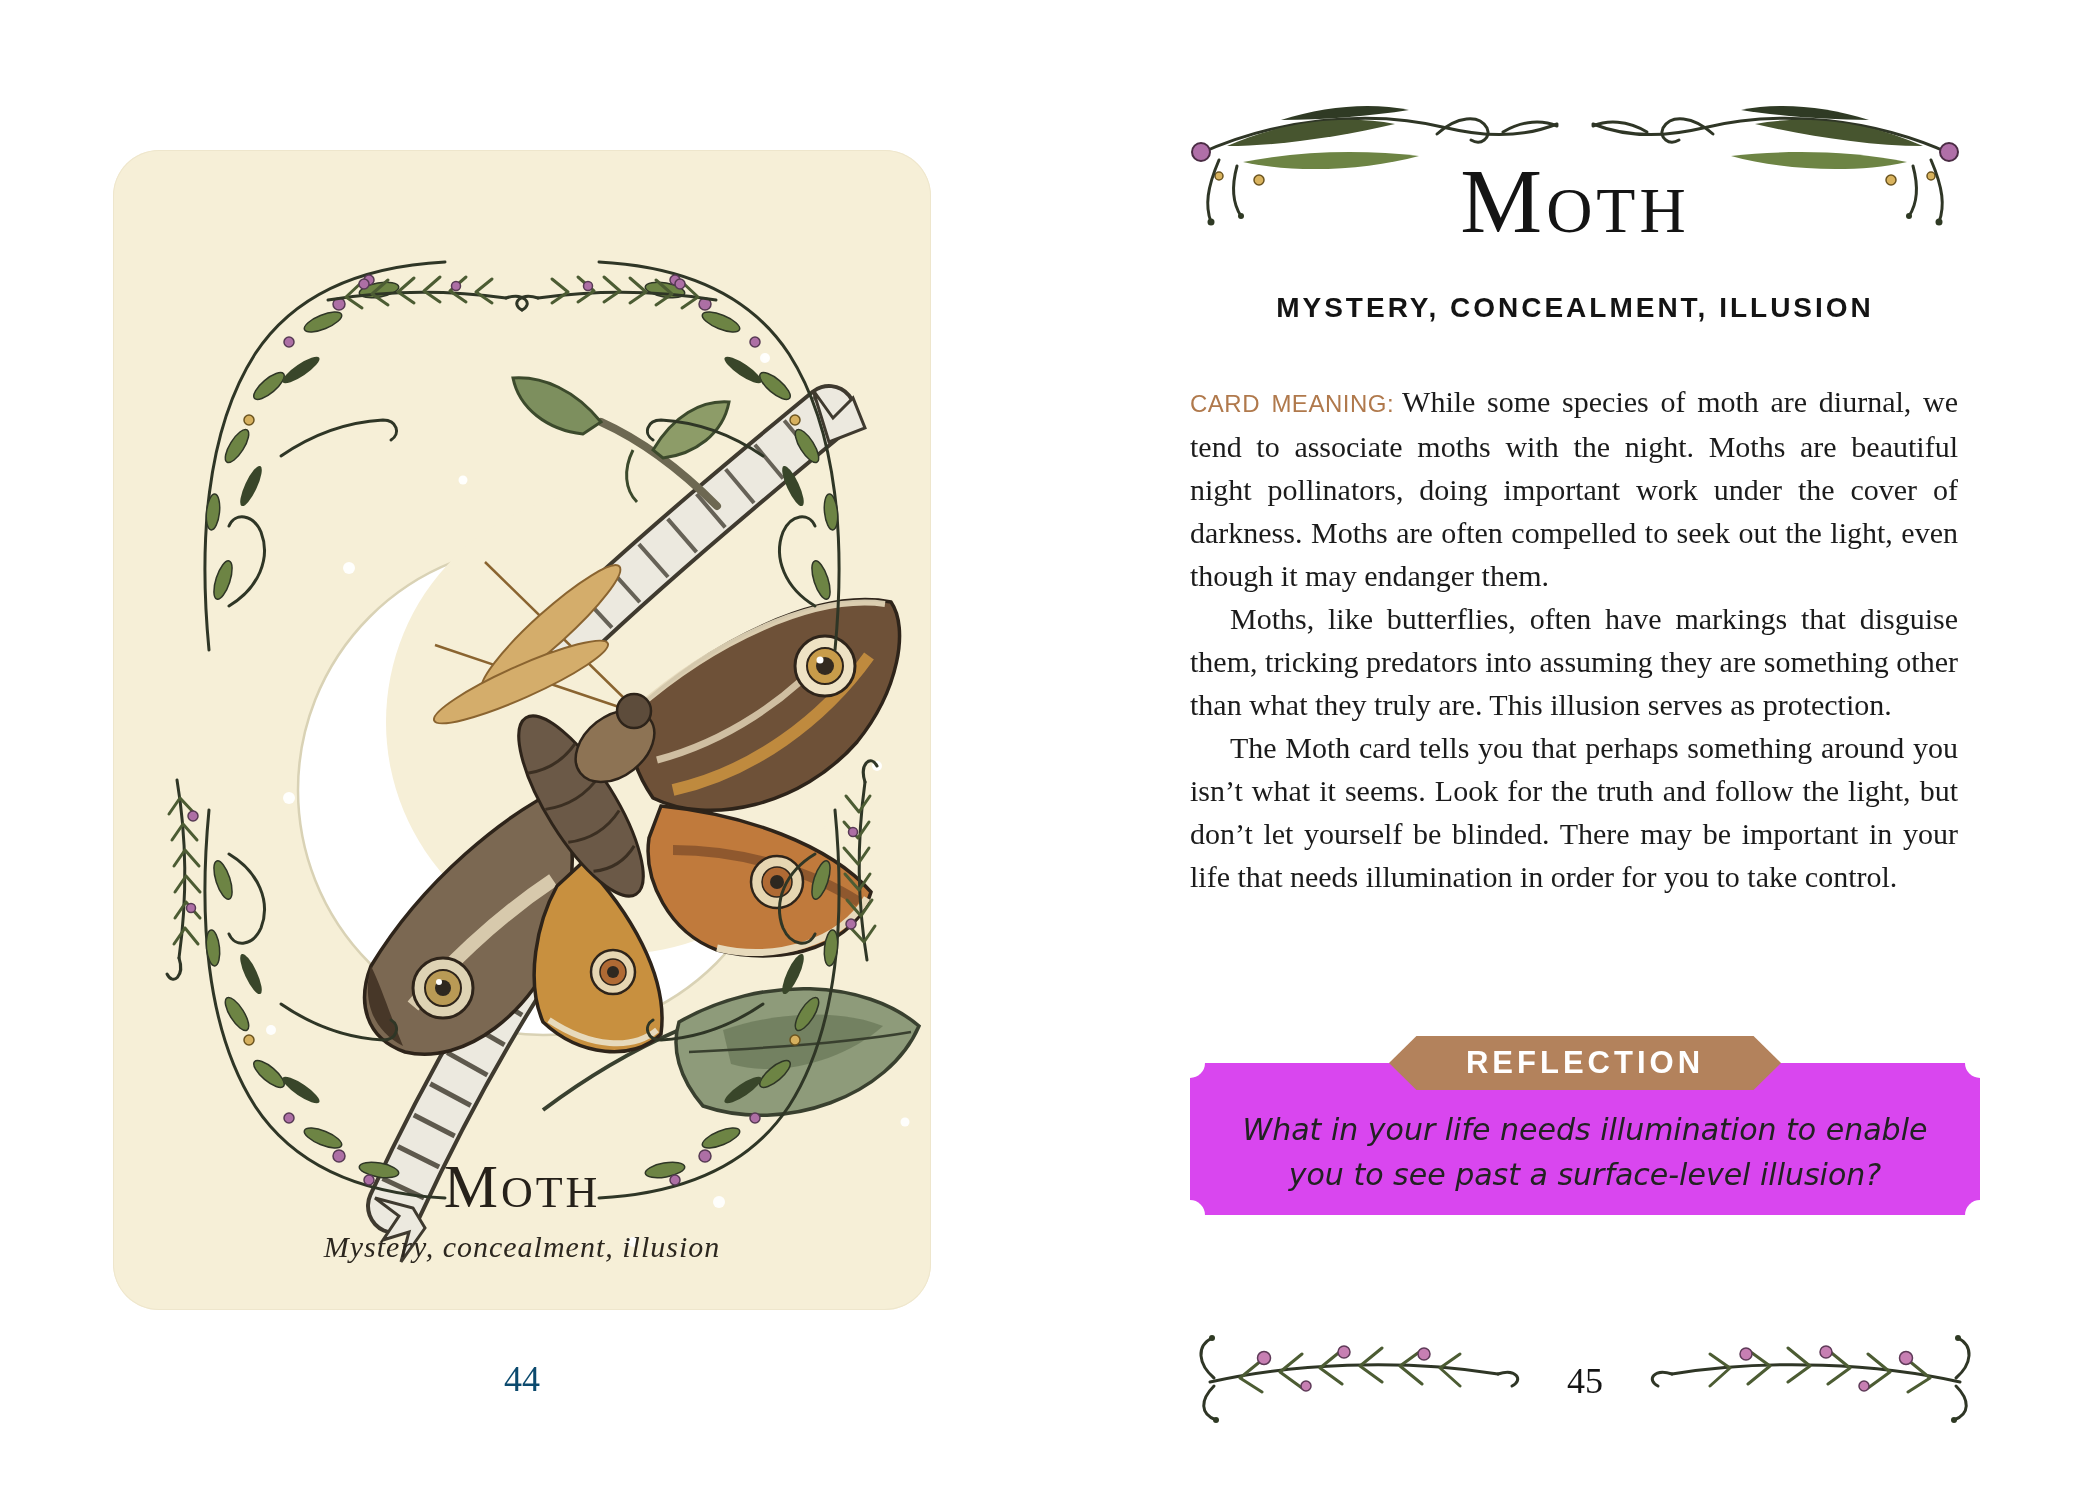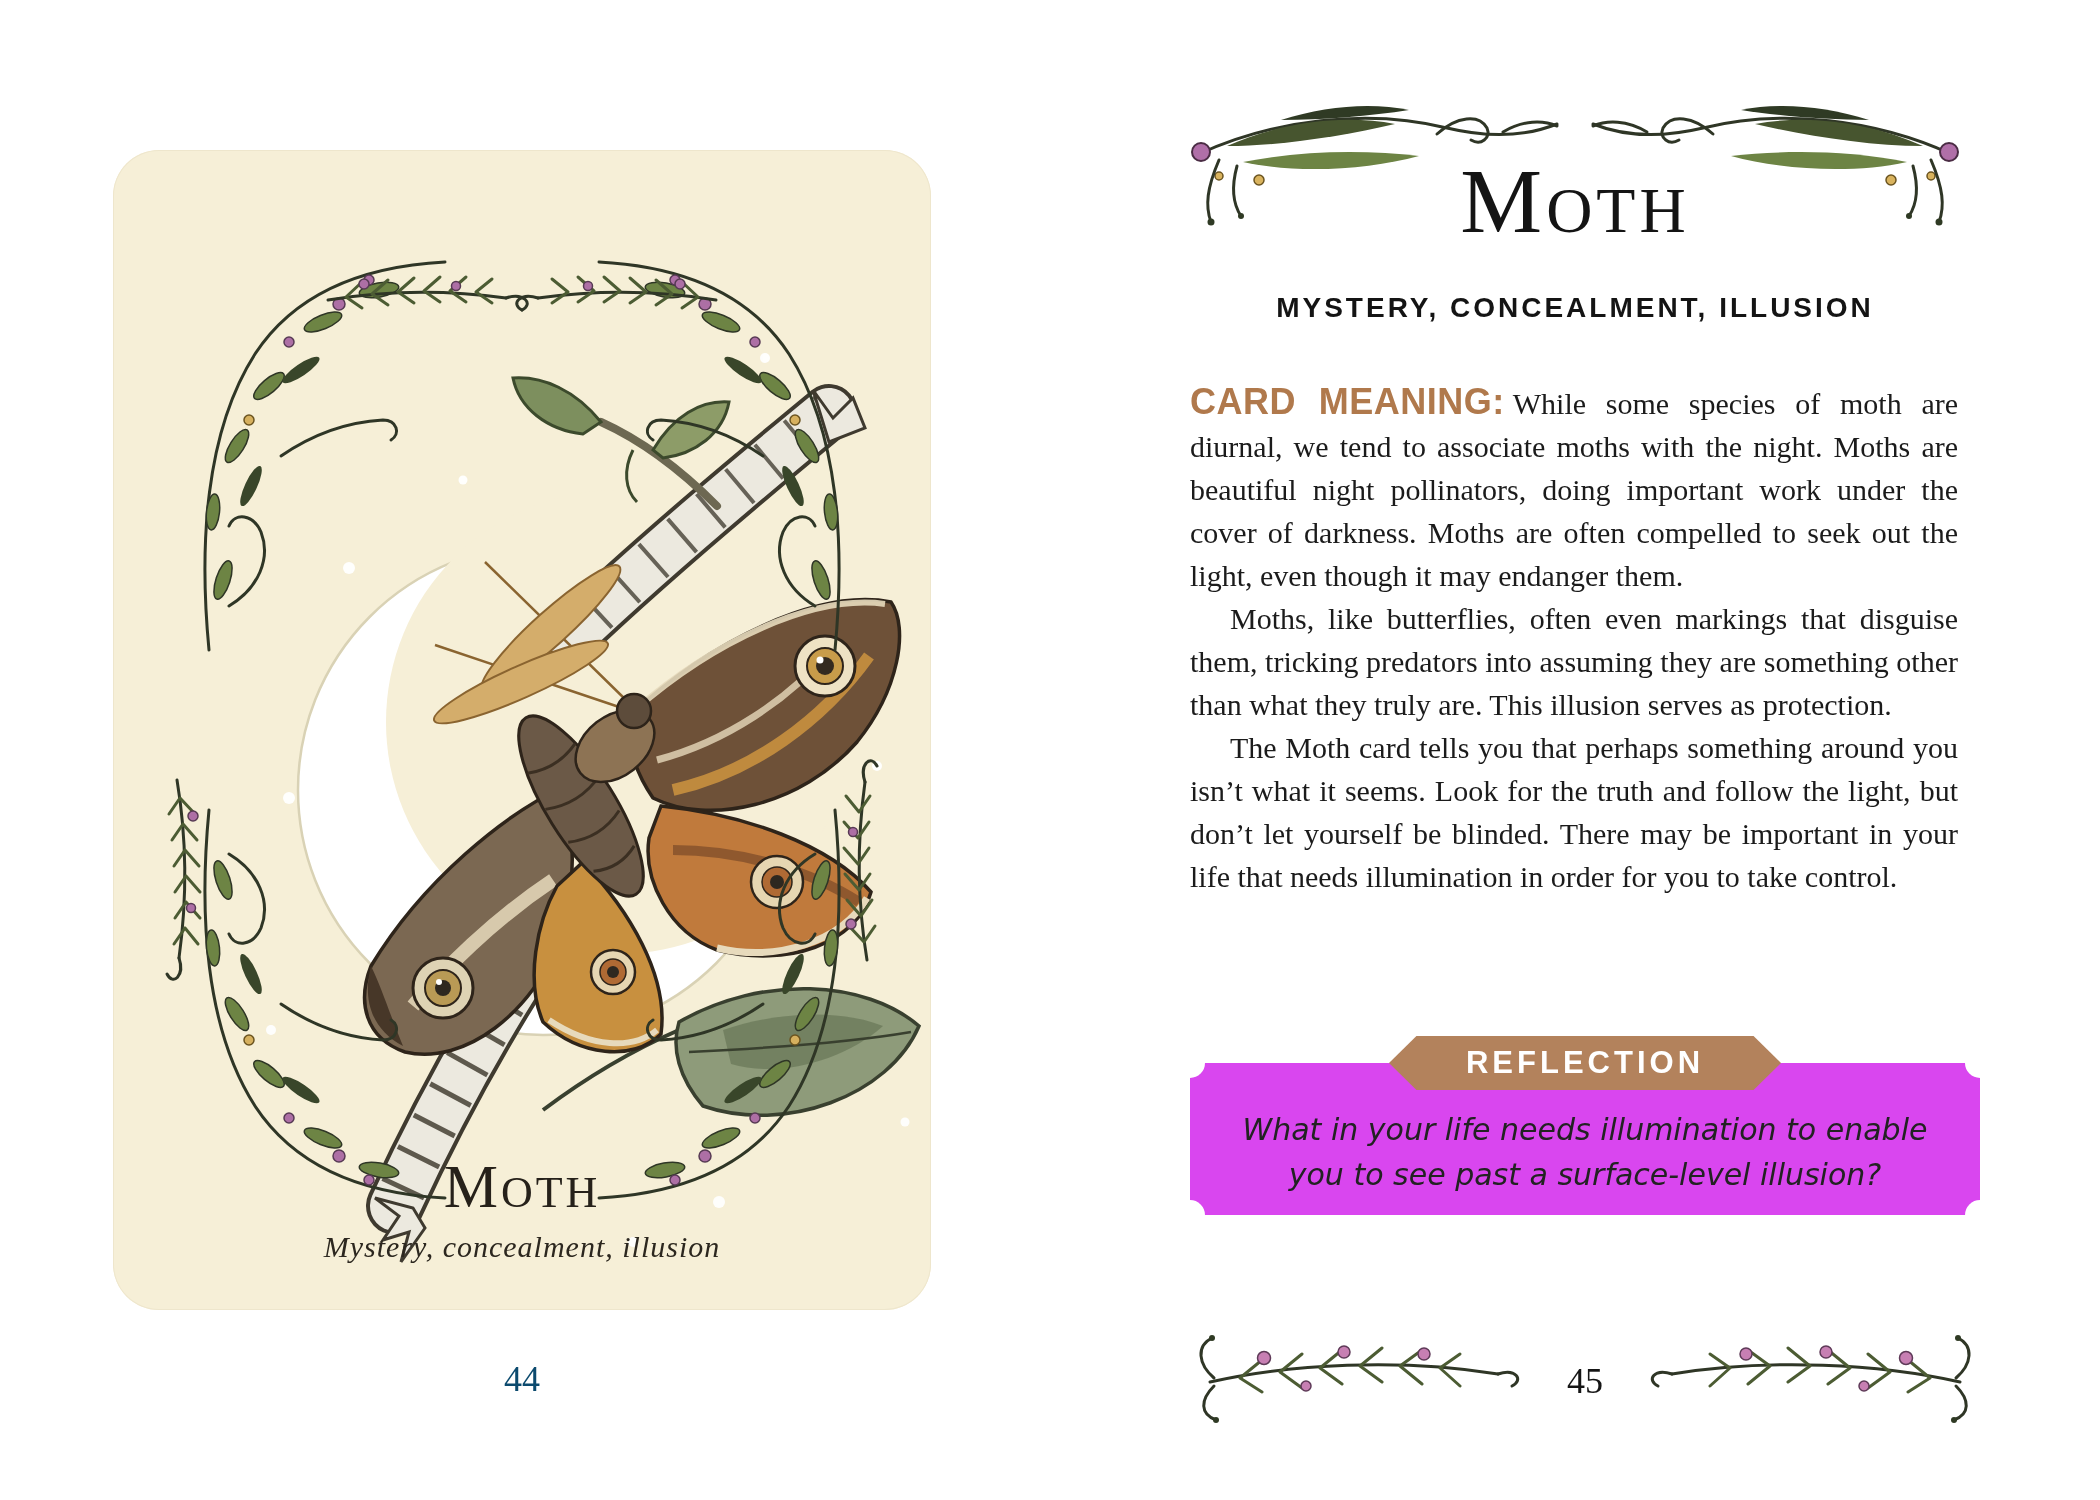--- a/index.html
+++ b/index.html
@@ -26,21 +26,21 @@
                  font-weight:normal;font-size:64px;letter-spacing:4px;color:#141414;
                  text-transform:uppercase;line-height:1.2;}
   .chapter-title::first-letter{font-size:92px;}
   .chapter-subtitle{position:absolute;left:35px;top:292px;width:780px;text-align:center;
                     font-family:"Liberation Sans", sans-serif;font-weight:bold;font-size:28px;
                     letter-spacing:3px;color:#141414;}
   .bodytext{position:absolute;left:40px;top:380px;width:768px;font-size:30px;line-height:43px;
             text-align:justify;color:#1b1b1b;}
   .bodytext p{margin:0;}
   .bodytext p.ind{text-indent:40px;}
-  .meaning-label{font-family:"Liberation Sans", sans-serif;font-weight:bold;font-size:36px;
+  .meaning-label{font-family:"Liberation Sans", sans-serif;font-weight:normal;font-size:24px;
                  color:#b0794c;letter-spacing:0.5px;padding-right:8px;}
 
   .reflection{position:absolute;left:40px;top:1063px;width:790px;height:152px;
               background:#d946ef;}
   .reflection .banner{position:absolute;left:50%;top:-27px;transform:translateX(-50%);
               width:392px;height:54px;line-height:54px;text-align:center;background:#b3825c;
               clip-path:polygon(0% 50%,7% 0%,93% 0%,100% 50%,93% 100%,7% 100%);
               font-family:"Liberation Sans", sans-serif;font-weight:bold;font-size:31px;
               letter-spacing:4px;color:#ffffff;}
   .reflection .question{position:absolute;left:45px;right:45px;top:44px;text-align:center;
@@ -233,21 +233,21 @@
       </defs>
       <use href="#pageSprig"></use>
       <use href="#pageSprig" transform="translate(780,0) scale(-1,1)"></use>
     </svg>
 
     <h1 class="chapter-title">Moth</h1>
     <div class="chapter-subtitle">MYSTERY, CONCEALMENT, ILLUSION</div>
 
     <div class="bodytext">
       <p><span class="meaning-label">CARD MEANING:</span><span>While some species of moth are diurnal, we tend to associate moths with the night. Moths are beautiful night pollinators, doing important work under the cover of darkness. Moths are often compelled to seek out the light, even though it may endanger them.</span></p>
-      <p class="ind">Moths, like butterflies, often even markings that disguise them, tricking predators into assuming they are something other than what they truly are. This illusion serves as protection.</p>
+      <p class="ind">Moths, like butterflies, often have markings that disguise them, tricking predators into assuming they are something other than what they truly are. This illusion serves as protection.</p>
       <p class="ind">The Moth card tells you that perhaps something around you isn’t what it seems. Look for the truth and follow the light, but don’t let yourself be blinded. There may be important in your life that needs illumination in order for you to take control.</p>
     </div>
 
     <div class="reflection">
       <div class="notch tl"></div>
       <div class="notch tr"></div>
       <div class="notch bl"></div>
       <div class="notch br"></div>
       <div class="banner">REFLECTION</div>
       <div class="question">What in your life needs illumination to enable you to see past a surface-level illusion?</div>

